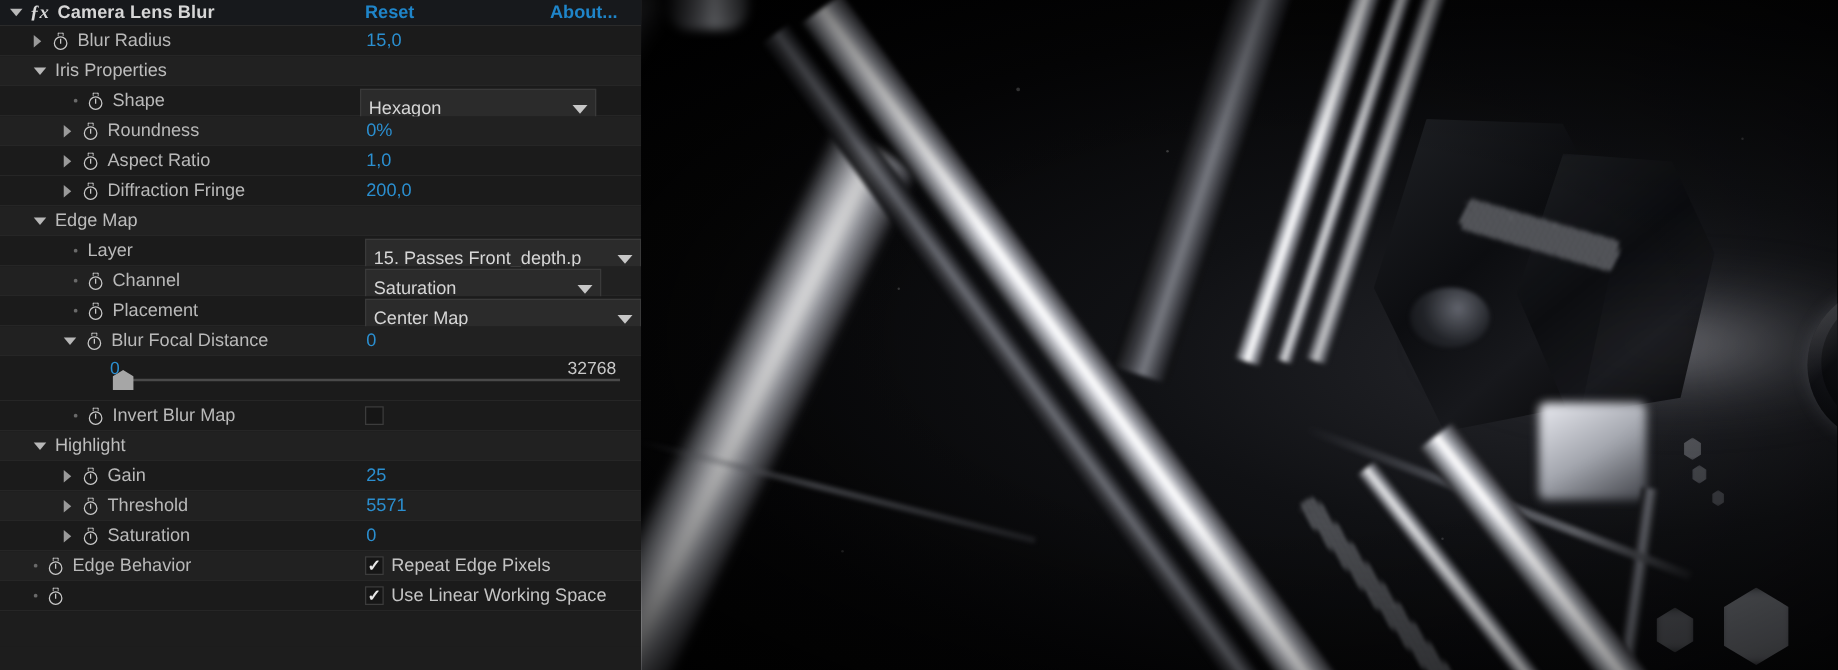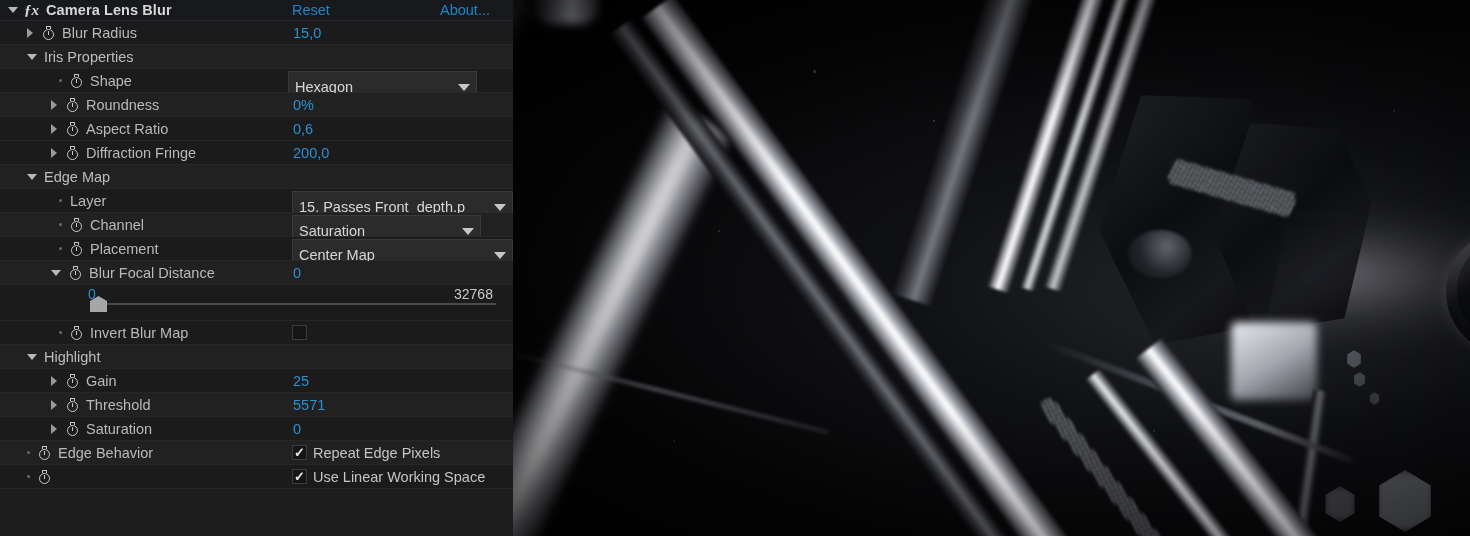--- a/index.html
+++ b/index.html
@@ -44,21 +44,21 @@
   .tri-right { border-top:5px solid transparent; border-bottom:5px solid transparent; border-left:6px solid #9a9a9a; }
 
   #fxheader .tw { margin-left:8px; margin-right:6px; }
   .fx-glyph {
     font-family:"Liberation Serif", serif;
     font-style:italic; font-weight:bold;
     color:#d8d8d8; font-size:15px;
     margin-right:7px;
   }
   .fx-title { color:#d6d6d6; font-weight:bold; font-size:14.5px; letter-spacing:.1px; }
-  .hdr-link { color:#1f85c9; font-size:14.5px; position:absolute; }
+  .hdr-link { color:#1f85c9; font-size:14.5px; position:absolute;font-weight:bold; }
   #reset-link { left:292px; }
   #about-link { left:440px; }
 
   
   .lbl { color:#b9b9b9; font-size:14.5px; }
   .lbl.group { color:#bdbdbd; }
   .val { color:#2b8fd0; font-size:14.5px; position:absolute; left:293px; }
 
   .disc {
     width:3px;height:3px;border-radius:50%;
@@ -259,21 +259,21 @@
       <span class="ind" style="width:51px"></span>
       <span class="tri tri-right"></span>
       <span class="ind" style="width:9px"></span>
       <span class="sw">
           <i class="stem"></i>
           <i class="face"></i>
           <i class="hand"></i>
         </span>
       <span class="ind" style="width:7px"></span>
       <span class="lbl">Aspect Ratio</span>
-      <span class="val">0,6</span>
+      <span class="val">1,0</span>
     </div>
 
 
     <div class="row plain">
       <span class="ind" style="width:51px"></span>
       <span class="tri tri-right"></span>
       <span class="ind" style="width:9px"></span>
       <span class="sw">
           <i class="stem"></i>
           <i class="face"></i>

